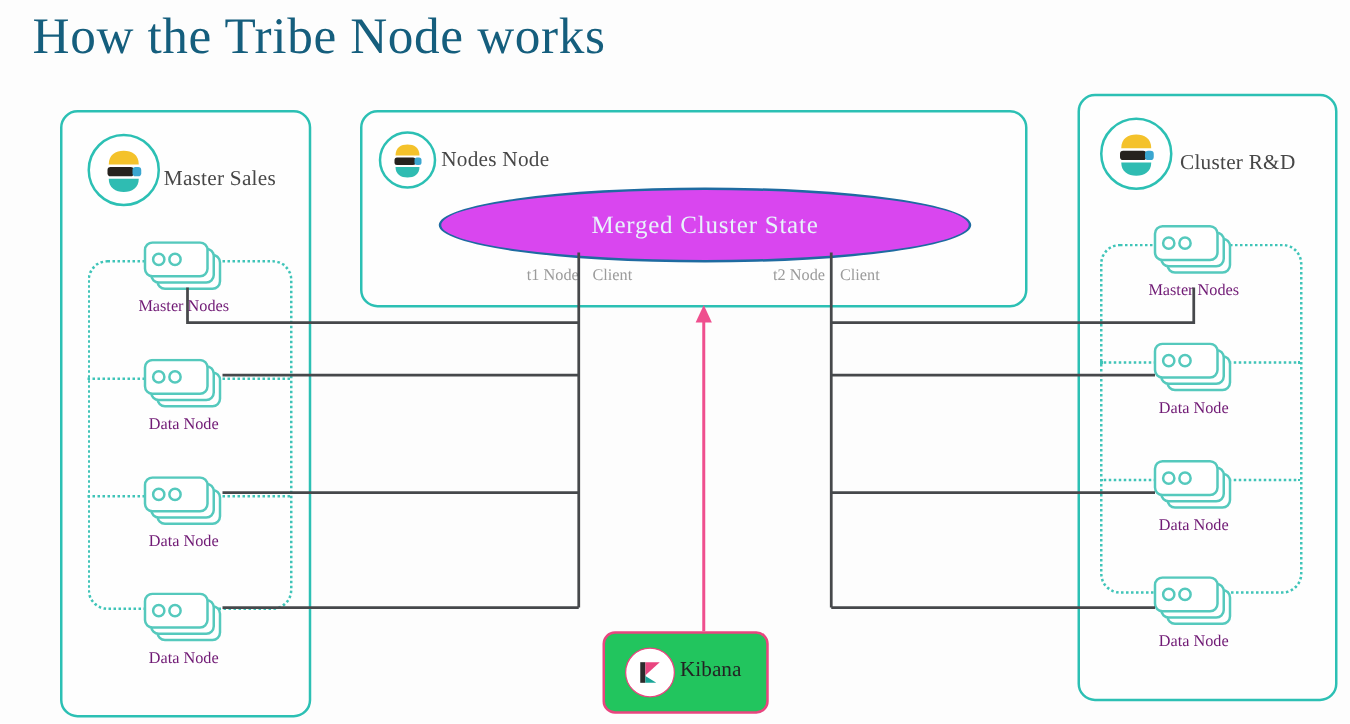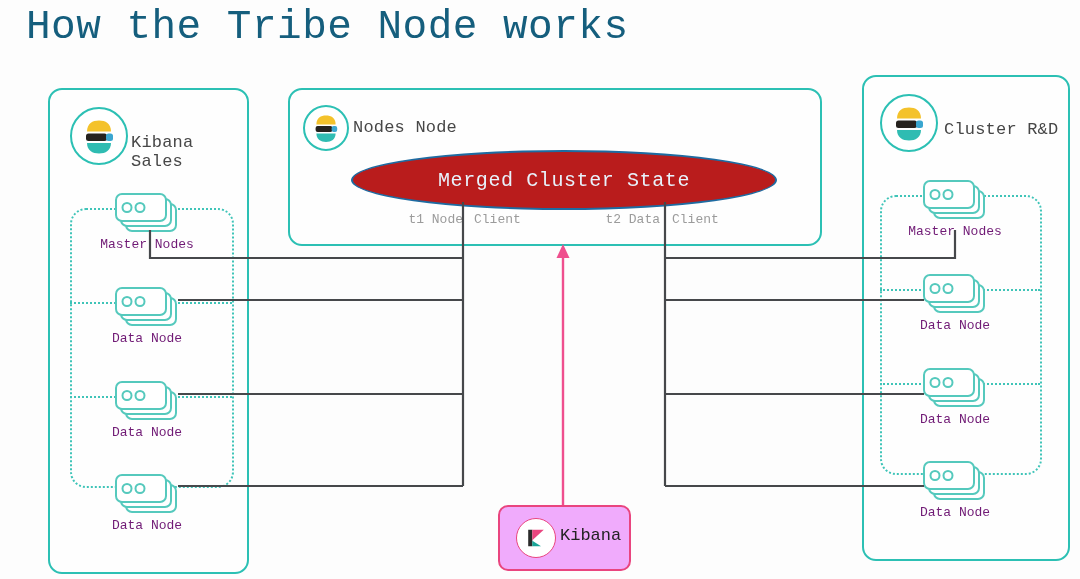--- a/index.html
+++ b/index.html
@@ -1,35 +1,35 @@
 <!DOCTYPE html>
 <html><head>
 <meta charset="utf-8">
 <style>
   html,body{margin:0;padding:0;background:#ffffff;}
   .canvas{
     position:relative;width:1080px;height:579px;overflow:hidden;
     background:#fdfdfd;
-    font-family:Liberation Mono, monospace;
+    font-family:Liberation Serif, serif;
   }
   .title{
     position:absolute;left:26px;top:4px;
     font-size:41px;font-weight:500;color:#155e7d;letter-spacing:0.5px;
   }
   
   .big-box{
     position:absolute;background:#fefefe;
     border:2.5px solid #2cc0b4;border-radius:14px;
   }
   .box-left{left:48px;top:88px;width:197px;height:482px;}
   .box-mid{left:288px;top:88px;width:530px;height:154px;}
   .box-right{left:862px;top:75px;width:204px;height:482px;}
   .kibana-box{
-    position:absolute;left:498px;top:505px;width:129px;height:62px;
-    background:#f0abfc;border:2.5px solid #e9457f;border-radius:10px;
+    position:absolute;left:482px;top:505px;width:129px;height:62px;
+    background:#22c55e;border:2.5px solid #e9457f;border-radius:10px;
   }
   
   .logo-circle{
     position:absolute;border-radius:50%;background:#fff;
     border:2px solid #2cc0b4;display:flex;align-items:center;justify-content:center;
   }
   .logo-lg{width:54px;height:54px;}
   .logo-md{width:42px;height:42px;}
   .kibana-circle{
     position:absolute;left:16px;top:11px;width:38px;height:38px;border-radius:50%;
@@ -48,21 +48,21 @@
   }
   
   .node-group{position:absolute;width:66px;}
   .node-label{
     position:absolute;left:-29px;top:44px;width:124px;text-align:center;
     font-size:13px;color:#701a75;
   }
   
   .ellipse{
     position:absolute;left:61px;top:60px;width:422px;height:56px;
-    background:#b91c1c;border:2px solid #1e6ba1;border-radius:50%;
+    background:#d946ef;border:2px solid #1e6ba1;border-radius:50%;
     display:flex;align-items:center;justify-content:center;
   }
   .ellipse-text{color:#e8f2fb;font-size:20px;letter-spacing:0.6px;}
   .client-label{
     position:absolute;top:122px;font-size:13px;color:#9b9b9b;white-space:nowrap;
   }
   .kibana-label{
     position:absolute;left:60px;top:0;height:62px;line-height:58px;
     font-size:17px;color:#232323;
   }
@@ -80,21 +80,21 @@
 
   <div class="big-box box-left">
     <div class="logo-circle logo-lg" style="left:20px;top:17px;">
       <svg width="40" height="40" viewBox="0 0 40 40">
         <path d="M8,15.5 C8,7.5 13.5,4.5 20,4.5 C26.5,4.5 32,7.5 32,15.5 Z" fill="#f4c22b"></path>
         <rect x="7" y="17.5" width="21" height="7.5" rx="2.5" fill="#26221e"></rect>
         <rect x="27" y="17.5" width="7" height="7.5" rx="2.5" fill="#3aa6d0"></rect>
         <path d="M8,27 C8,34.5 13.5,37.5 20,37.5 C26.5,37.5 32,34.5 32,27 Z" fill="#2fbcb2"></path>
       </svg>
     </div>
-    <div class="box-label" style="left:81px;top:43px;">Kibana Sales</div>
+    <div class="box-label" style="left:81px;top:43px;">Master Sales</div>
 
     <div class="dotted-rect" style="left:20px;top:118px;width:160px;height:276px;"></div>
     <div class="dashed-line" style="left:20px;top:212px;width:162px;"></div>
     <div class="dashed-line" style="left:20px;top:306px;width:162px;"></div>
 
     <div class="node-group" style="left:64px;top:103px;">
       <svg width="66" height="42" viewBox="0 0 66 42">
         <g fill="#ffffff" stroke="#55c9bd" stroke-width="2">
           <rect x="12" y="11" width="50" height="27" rx="6"></rect>
           <rect x="7" y="6" width="50" height="27" rx="6"></rect>
@@ -153,21 +153,21 @@
       </svg>
     </div>
     <div class="box-label" style="left:63px;top:28px;">Nodes Node</div>
 
     <div class="ellipse">
       <span class="ellipse-text">Merged Cluster State</span>
     </div>
 
     <div class="client-label" style="left:100px;width:73px;text-align:right;">t1 Node</div>
     <div class="client-label" style="left:184px;">Client</div>
-    <div class="client-label" style="left:298px;width:72px;text-align:right;">t2 Data</div>
+    <div class="client-label" style="left:298px;width:72px;text-align:right;">t2 Node</div>
     <div class="client-label" style="left:382px;">Client</div>
   </div>
 
   <div class="big-box box-right">
     <div class="logo-circle logo-lg" style="left:16px;top:17px;">
       <svg width="40" height="40" viewBox="0 0 40 40">
         <path d="M8,15.5 C8,7.5 13.5,4.5 20,4.5 C26.5,4.5 32,7.5 32,15.5 Z" fill="#f4c22b"></path>
         <rect x="7" y="17.5" width="21" height="7.5" rx="2.5" fill="#26221e"></rect>
         <rect x="27" y="17.5" width="7" height="7.5" rx="2.5" fill="#3aa6d0"></rect>
         <path d="M8,27 C8,34.5 13.5,37.5 20,37.5 C26.5,37.5 32,34.5 32,27 Z" fill="#2fbcb2"></path>

